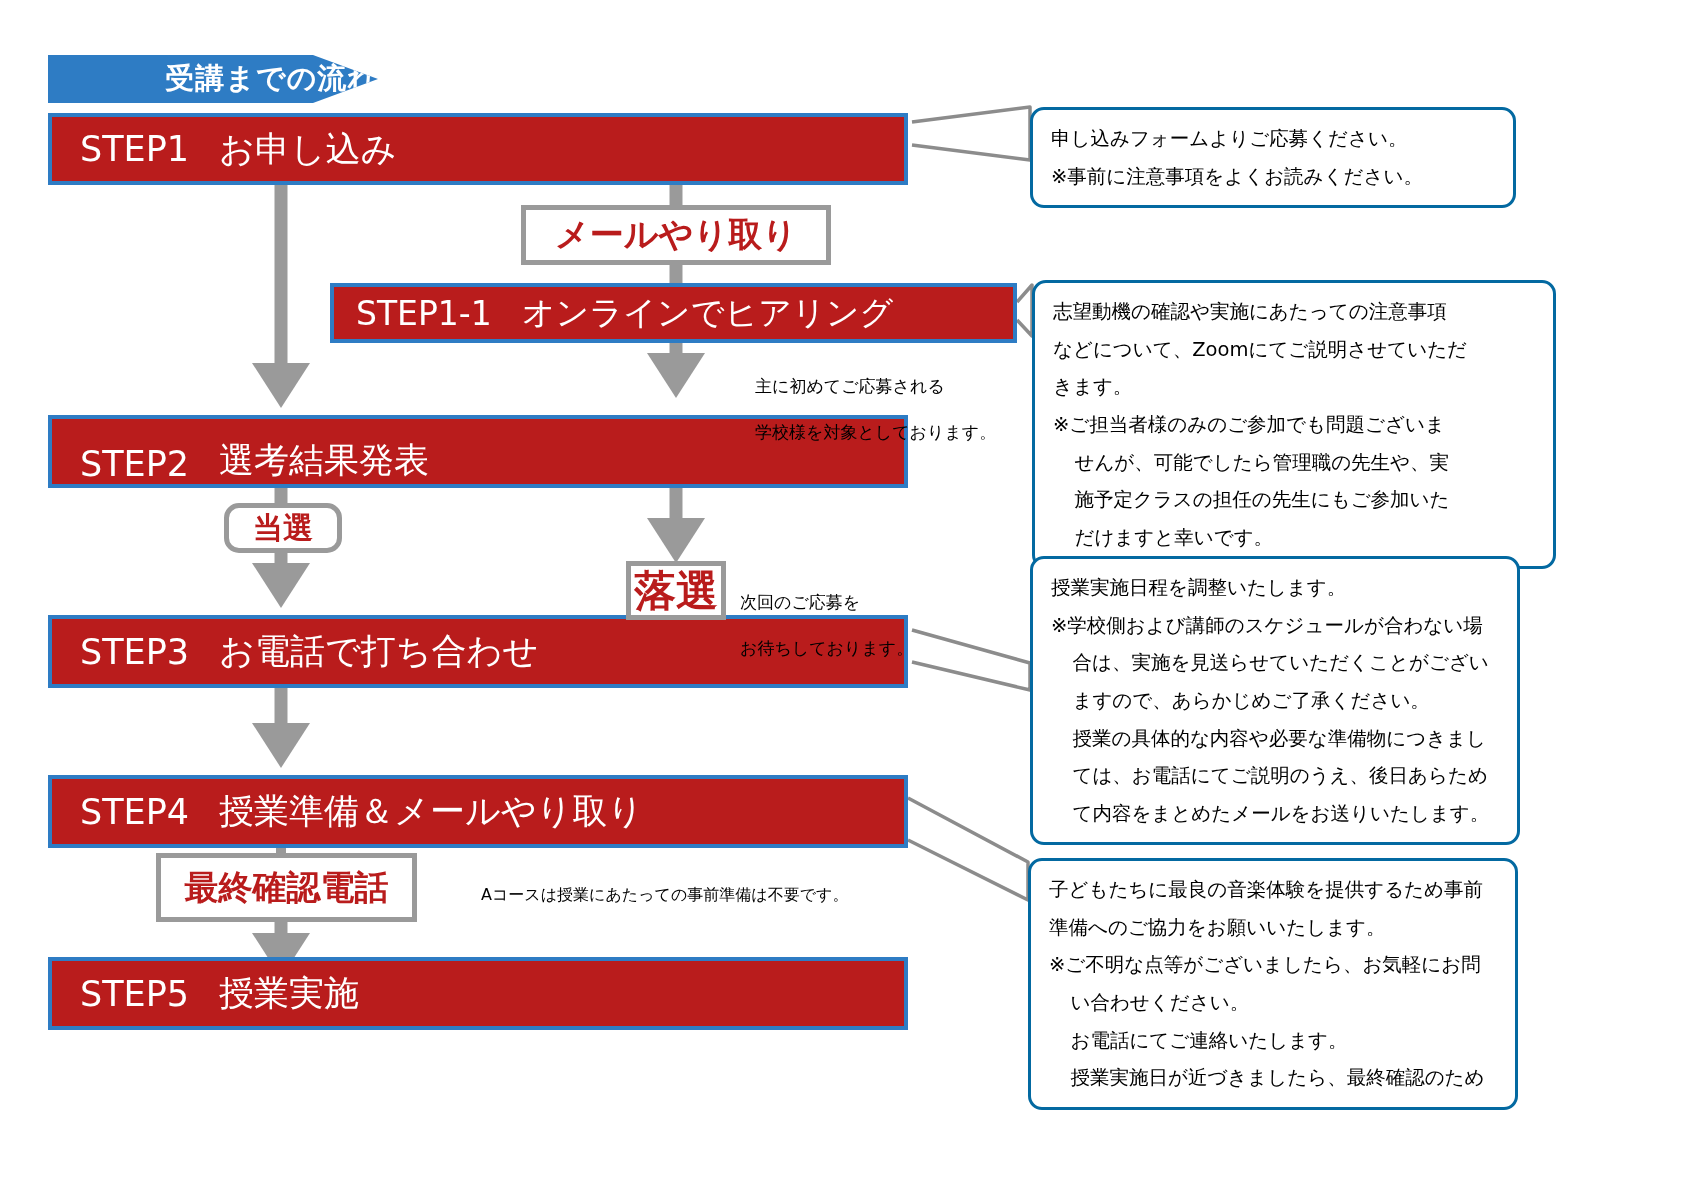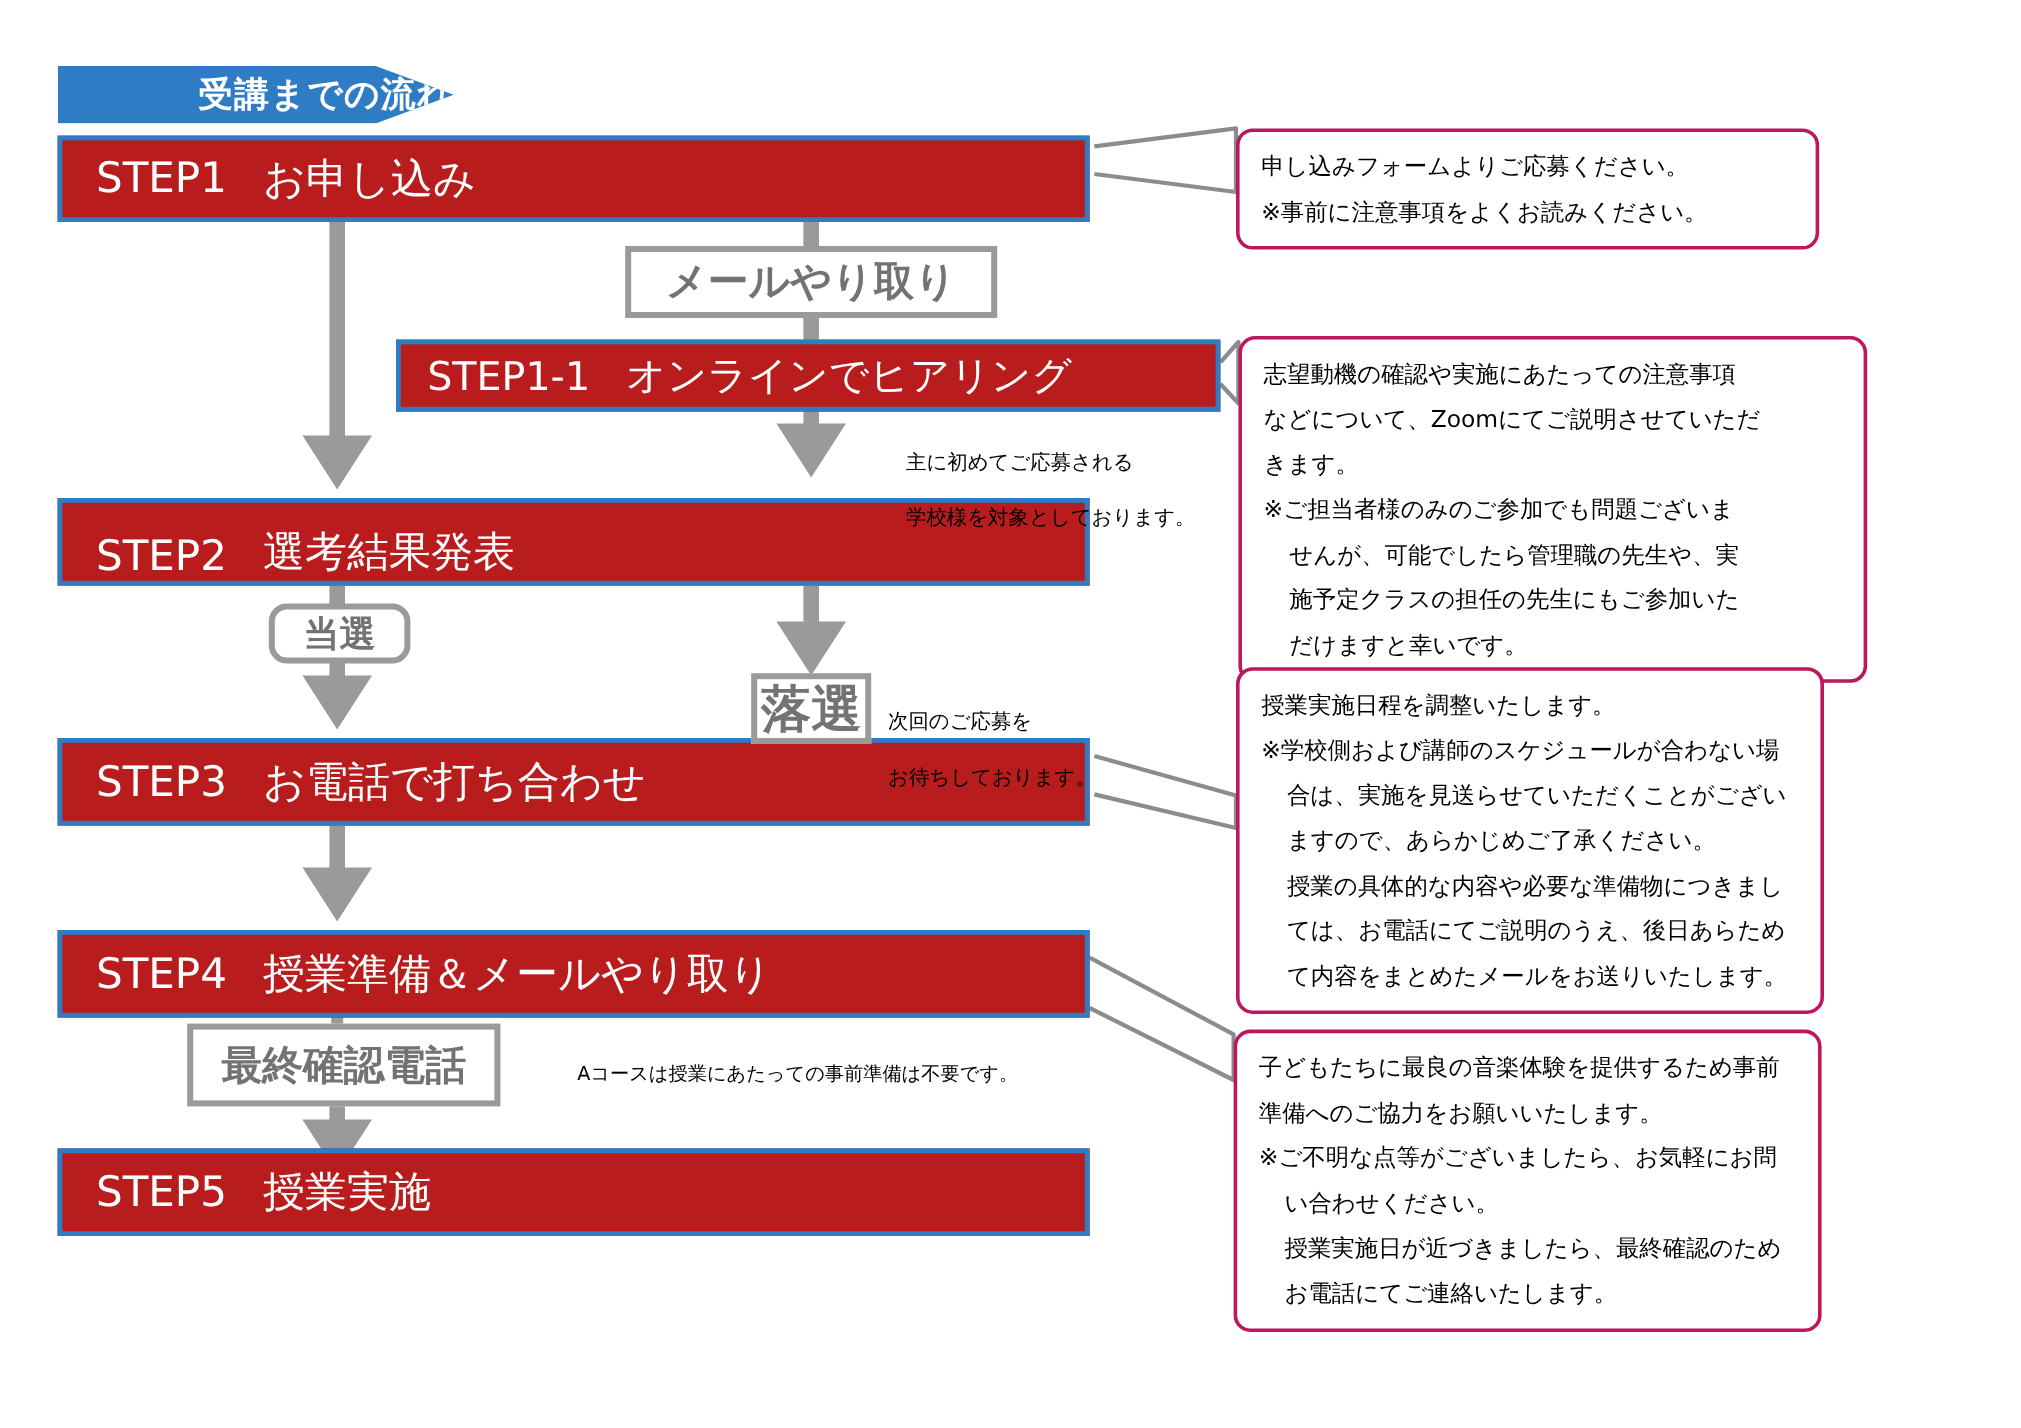--- a/index.html
+++ b/index.html
@@ -46,31 +46,31 @@
   }
   .step .num{letter-spacing:0px;}
   .step .gap{display:inline-block;width:30px;}
 
   
   .gbox{
     position:absolute;
     background:#ffffff;
     border:5px solid #9a9a9a;
     box-sizing:border-box;
-    color:#737373;
+    color:#b91c1c;
     font-weight:bold;
     display:flex;align-items:center;justify-content:center;
     white-space:nowrap;
   }
 
   
   .callout{
     position:absolute;
     background:#ffffff;
-    border:3px solid #be185d;
+    border:3px solid #0369a1;
     border-radius:14px;
     box-sizing:border-box;
     padding:14px 16px 14px 18px;
     color:#000000;
     font-size:19.5px;
     line-height:1.52;
   }
   .callout p{margin:0 0 8px 0;}
   .callout p:last-child{margin-bottom:0;}
   .hang{padding-left:1.1em;text-indent:-1.1em;}
@@ -223,17 +223,17 @@
     <p class="cont">授業の具体的な内容や必要な準備物につきまし</p>
     <p class="cont">ては、お電話にてご説明のうえ、後日あらため</p>
     <p class="cont">て内容をまとめたメールをお送りいたします。</p>
   </div>
 
   <div class="callout" style="left:1028px;top:858px;width:490px;">
     <p>子どもたちに最良の音楽体験を提供するため事前</p>
     <p>準備へのご協力をお願いいたします。</p>
     <p class="hang">※ご不明な点等がございましたら、お気軽にお問</p>
     <p class="cont">い合わせください。</p>
+    <p class="cont">お電話にてご連絡いたします。</p>
     <p class="cont">授業実施日が近づきましたら、最終確認のため</p>
-    <p class="cont">お電話にてご連絡いたします。</p>
   </div>
 
 </div>
 
 </body></html>

